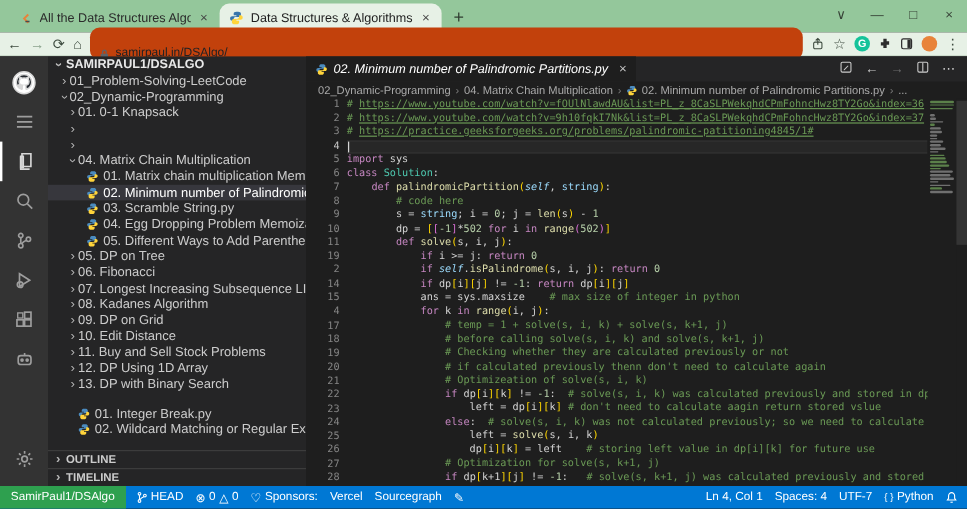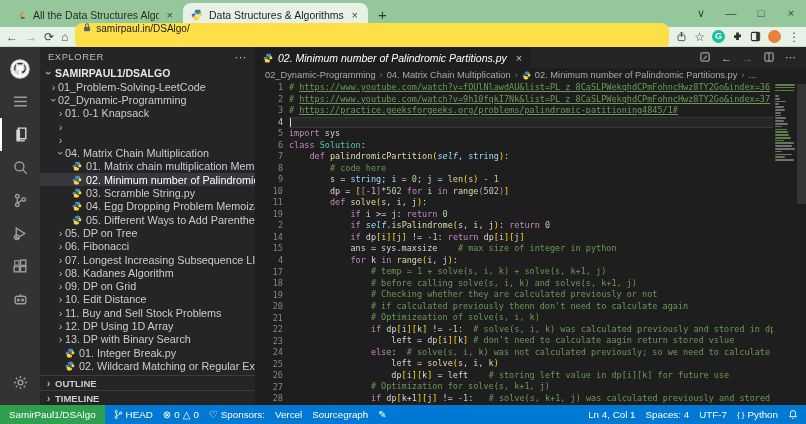--- a/index.html
+++ b/index.html
@@ -14,21 +14,21 @@
   .btab .ttl { flex:1; overflow:hidden; white-space:nowrap; }
   .btab .tclose { font-size:11px; color:#444; padding:0 2px; }
   .newtab { font-size:15px; color:#2f3d31; margin:0 0 4px 10px; }
   .winctl { margin-left:auto; display:flex; align-items:center; height:27px; }
   .winctl span { width:30px; text-align:center; font-size:11px; color:#374237; line-height:27px; }
 
   .chrome-toolbar { height:20px; background:#e7f1e6; display:flex; align-items:center; padding:0 6px; gap:7px;
                     border-bottom:1px solid #c8d8c8; }
   .navic { font-size:12px; color:#3c4a3e; line-height:1; }
   .navic.dim { color:#8ba38d; }
-  .addr { flex:1; height:27px; background:#fde047; border-radius:8px; display:flex; align-items:flex-start;
+  .addr { flex:1; height:27px; background:#c2410c; border-radius:8px; display:flex; align-items:flex-end;
           padding:0 8px; gap:5px; font-size:10px; color:#333; }
   .addr .host { color:#202124; }
   .tb-ic { display:inline-flex; align-items:center; }
   .gram { width:13px; height:13px; border-radius:50%; background:#15c39a; color:#fff; font-size:9px;
           font-weight:bold; text-align:center; line-height:13px; }
   .orangeic { width:13px; height:13px; border-radius:50%; background:#e8833a; }
 
   
   .workbench { height:358px; display:flex; background:#1e1e1e; }
 
@@ -216,24 +216,20 @@
     </div>
     <div class="act-item act-bottom">
       <svg width="17" height="17" viewBox="0 0 16 16">
           <circle cx="8" cy="8" r="2.2"></circle>
           <path d="M8 1.8v2M8 12.2v2M1.8 8h2M12.2 8h2M3.6 3.6l1.4 1.4M11 11l1.4 1.4M12.4 3.6 11 5M5 11l-1.4 1.4"></path>
         </svg>
     </div>
   </div>
 
   <div class="sidebar">
-    <div class="sb-head">
-      <span>EXPLORER</span>
-      <span class="more">···</span>
-    </div>
     <div class="sb-root">
       <span class="chev open">›</span>
       <span>SAMIRPAUL1/DSALGO</span>
     </div>
     <div class="tree">
         <div class="trow" style="padding-left: 9px;">
           <span class="chev">›</span>
           <span>01_Problem-Solving-LeetCode</span>
         </div>
         <div class="trow" style="padding-left: 9px;">
@@ -318,21 +314,21 @@
           <span>11. Buy and Sell Stock Problems</span>
         </div>
         <div class="trow" style="padding-left: 16px;">
           <span class="chev">›</span>
           <span>12. DP Using 1D Array</span>
         </div>
         <div class="trow" style="padding-left: 16px;">
           <span class="chev">›</span>
           <span>13. DP with Binary Search</span>
         </div>
-        <div class="trow" style="padding-left: 25px;">
+        <div class="trow" style="padding-left: 25px; margin-top: 11px;">
           <svg class="pyic" width="10" height="10" viewBox="0 0 16 16">
             <path d="M8 1c-2 0-3 .8-3 2v2h3v1H3.5C2 6 1 7 1 8.5S2 11 3.5 11H5V9c0-1.3 1-2 2.5-2H11c1.2 0 2-.8 2-2V3c0-1.2-1.5-2-3-2z" fill="#4b8bbe"></path>
             <path d="M8 15c2 0 3-.8 3-2v-2H8v-1h4.5c1.5 0 2.5-1 2.5-2.5S14 5 12.5 5H11v2c0 1.3-1 2-2.5 2H5c-1.2 0-2 .8-2 2v2c0 1.2 1.5 2 3 2z" fill="#ffd43b"></path>
           </svg>
           <span>01. Integer Break.py</span>
         </div>
         <div class="trow" style="padding-left: 25px;">
           <svg class="pyic" width="10" height="10" viewBox="0 0 16 16">
             <path d="M8 1c-2 0-3 .8-3 2v2h3v1H3.5C2 6 1 7 1 8.5S2 11 3.5 11H5V9c0-1.3 1-2 2.5-2H11c1.2 0 2-.8 2-2V3c0-1.2-1.5-2-3-2z" fill="#4b8bbe"></path>
             <path d="M8 15c2 0 3-.8 3-2v-2H8v-1h4.5c1.5 0 2.5-1 2.5-2.5S14 5 12.5 5H11v2c0 1.3-1 2-2.5 2H5c-1.2 0-2 .8-2 2v2c0 1.2 1.5 2 3 2z" fill="#ffd43b"></path>

